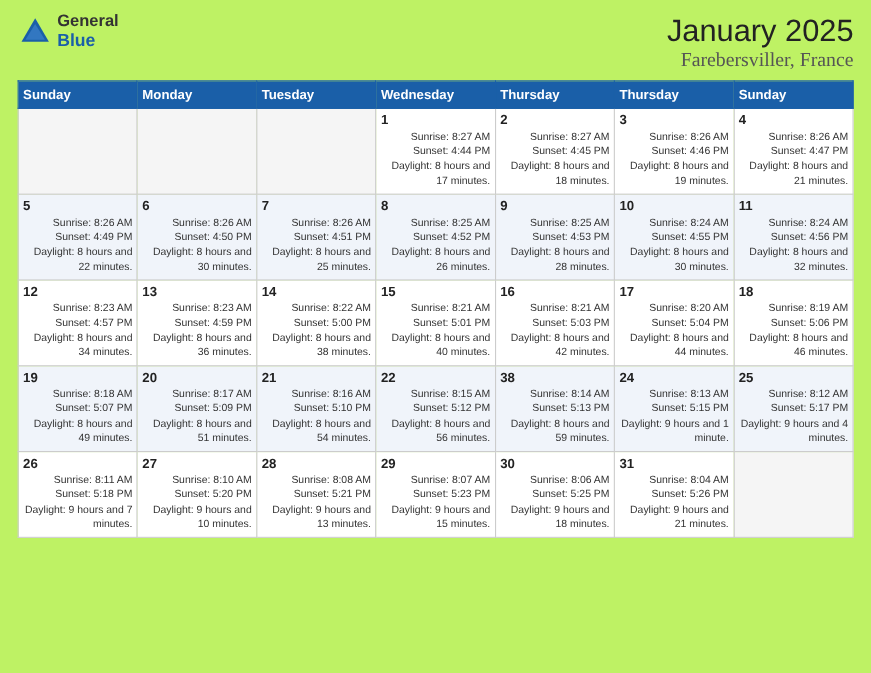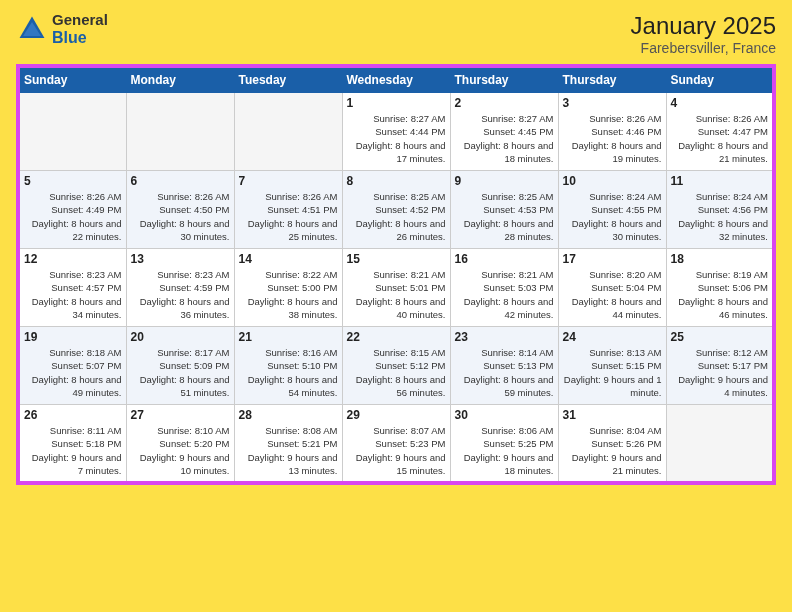--- a/index.html
+++ b/index.html
@@ -7,21 +7,21 @@
       font-family: Arial, sans-serif;
       background: #fff;
       width: 792px;
       height: 612px;
       overflow: hidden;
     }
     .page {
       width: 792px;
       height: 612px;
       padding: 12px 16px 12px 16px;
-      background: #fde047;
+      background: #bef264;
     }
     .header {
       display: flex;
       justify-content: space-between;
       align-items: flex-start;
       margin-bottom: 8px;
     }
     .logo {
       display: flex;
       align-items: center;
@@ -43,33 +43,34 @@
       color: #1a5fa8;
     }
     .logo-icon {
       width: 32px;
       height: 32px;
     }
     .title-area {
       text-align: right;
     }
     .month-title {
-      font-size: 24px;
+      font-size: 28px;
       font-weight: normal;
       color: #222;
       text-align: center;
     }
     .subtitle {
-      font-size: 14px;
+      font-size: 18px;
       color: #555;
+      font-family: Liberation Serif, serif;
     }
     .calendar {
       width: 100%;
       border-collapse: collapse;
-      border: 4px solid #d946ef;
+      border: 1px solid #d946ef;
     }
     .calendar th {
       background: #1a5fa8;
       color: #fff;
       font-size: 12px;
       font-weight: bold;
       padding: 5px 4px;
       text-align: left;
       border: 1px solid #1a5fa8;
     }
@@ -230,21 +231,21 @@
           </td>
           <td>
             <span class="day-number">21</span>
             <div class="day-info"><span>Sunrise: 8:16 AM</span><br><span>Sunset: 5:10 PM</span><br><span>Daylight: 8 hours and 54 minutes.</span></div>
           </td>
           <td>
             <span class="day-number">22</span>
             <div class="day-info"><span>Sunrise: 8:15 AM</span><br><span>Sunset: 5:12 PM</span><br><span>Daylight: 8 hours and 56 minutes.</span></div>
           </td>
           <td>
-            <span class="day-number">23</span>
+            <span class="day-number">38</span>
             <div class="day-info"><span>Sunrise: 8:14 AM</span><br><span>Sunset: 5:13 PM</span><br><span>Daylight: 8 hours and 59 minutes.</span></div>
           </td>
           <td>
             <span class="day-number">24</span>
             <div class="day-info"><span>Sunrise: 8:13 AM</span><br><span>Sunset: 5:15 PM</span><br><span>Daylight: 9 hours and 1 minute.</span></div>
           </td>
           <td>
             <span class="day-number">25</span>
             <div class="day-info"><span>Sunrise: 8:12 AM</span><br><span>Sunset: 5:17 PM</span><br><span>Daylight: 9 hours and 4 minutes.</span></div>
           </td>

